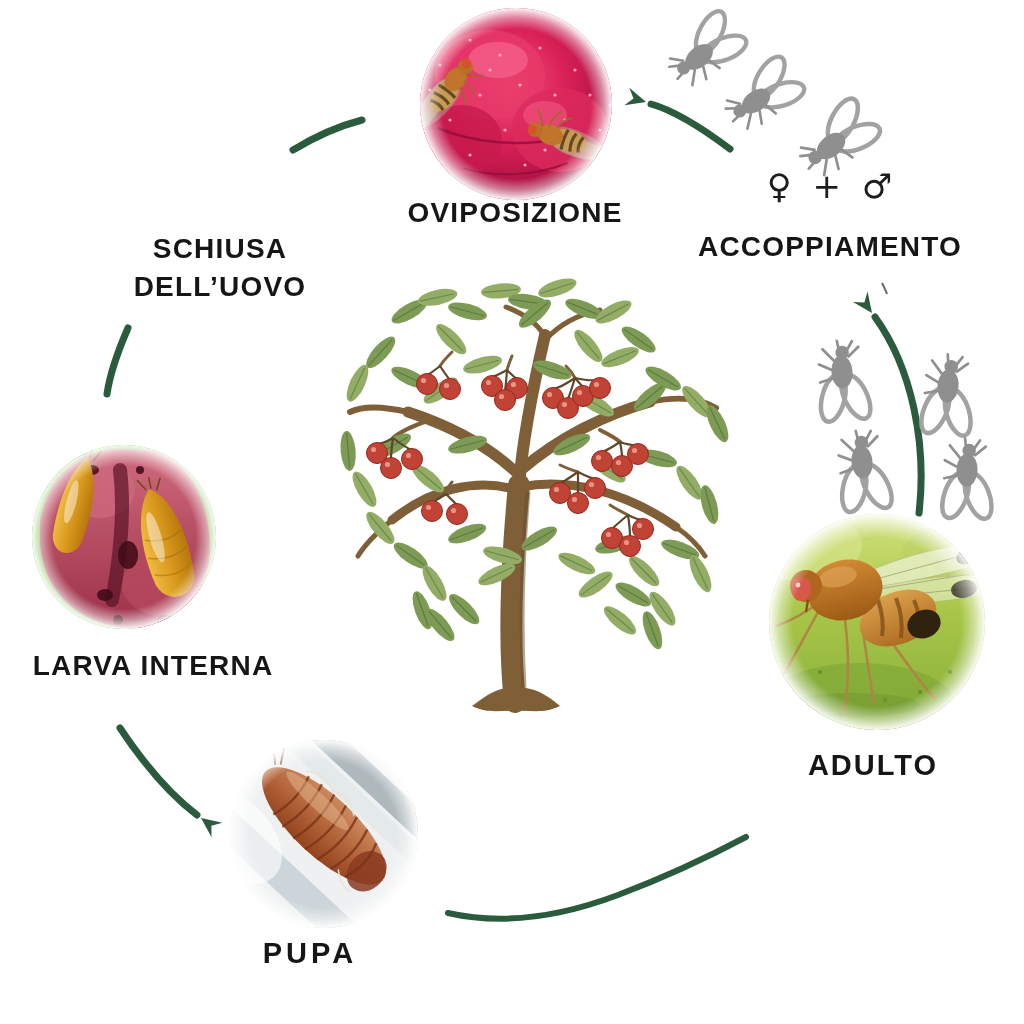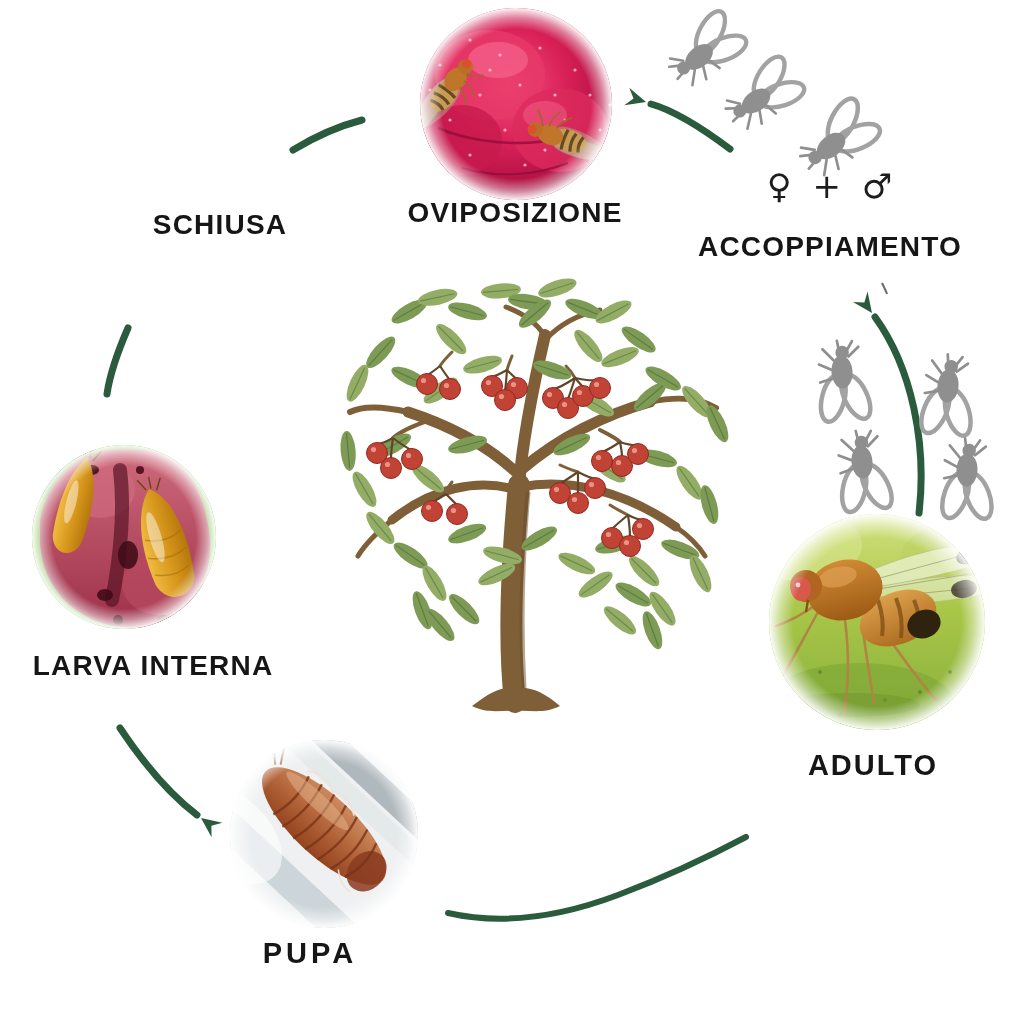--- a/index.html
+++ b/index.html
@@ -17,21 +17,21 @@
     position:absolute;z-index:2;width:352px;text-align:center;
     font-family:"DejaVu Sans",sans-serif;font-size:34px;font-weight:400;
     letter-spacing:5px;color:#1d1d1d;
   }
   #label-oviposizione{left:339px;top:196px;}
   #label-accoppiamento{left:654px;top:230px;}
   #pair-symbols{left:656px;top:166px;}
   #label-adulto{left:697px;top:748px;font-size:29px;letter-spacing:2px;}
   #label-pupa{left:134px;top:936px;font-size:29px;letter-spacing:4px;}
   #label-larva{left:-23px;top:649px;}
-  #label-schiusa{left:44px;top:206px;}
+  #label-schiusa{left:44px;top:230px;}
 </style>
 </head>
 <body>
 
 <div class="canvas">
 
 <svg class="diagram" width="1024" height="1024" viewBox="0 0 1024 1024">
   <defs>
     <radialGradient id="gOvi" cx="45%" cy="40%" r="65%">
       <stop offset="0" stop-color="#f4517e"></stop>
@@ -465,15 +465,16 @@
 </svg>
 
   <div class="stage-label" id="label-oviposizione">OVIPOSIZIONE</div>
   <div class="pair-symbols" id="pair-symbols">♀ + ♂</div>
   <div class="stage-label" id="label-accoppiamento">ACCOPPIAMENTO</div>
   <div class="stage-label" id="label-adulto">ADULTO</div>
   <div class="stage-label" id="label-pupa">PUPA</div>
   <div class="stage-label" id="label-larva">LARVA INTERNA</div>
   <div class="stage-label two-line" id="label-schiusa">
     <div>SCHIUSA</div>
+    <div>DELL’UOVO</div>
   </div>
 
 </div>
 
 </body></html>

